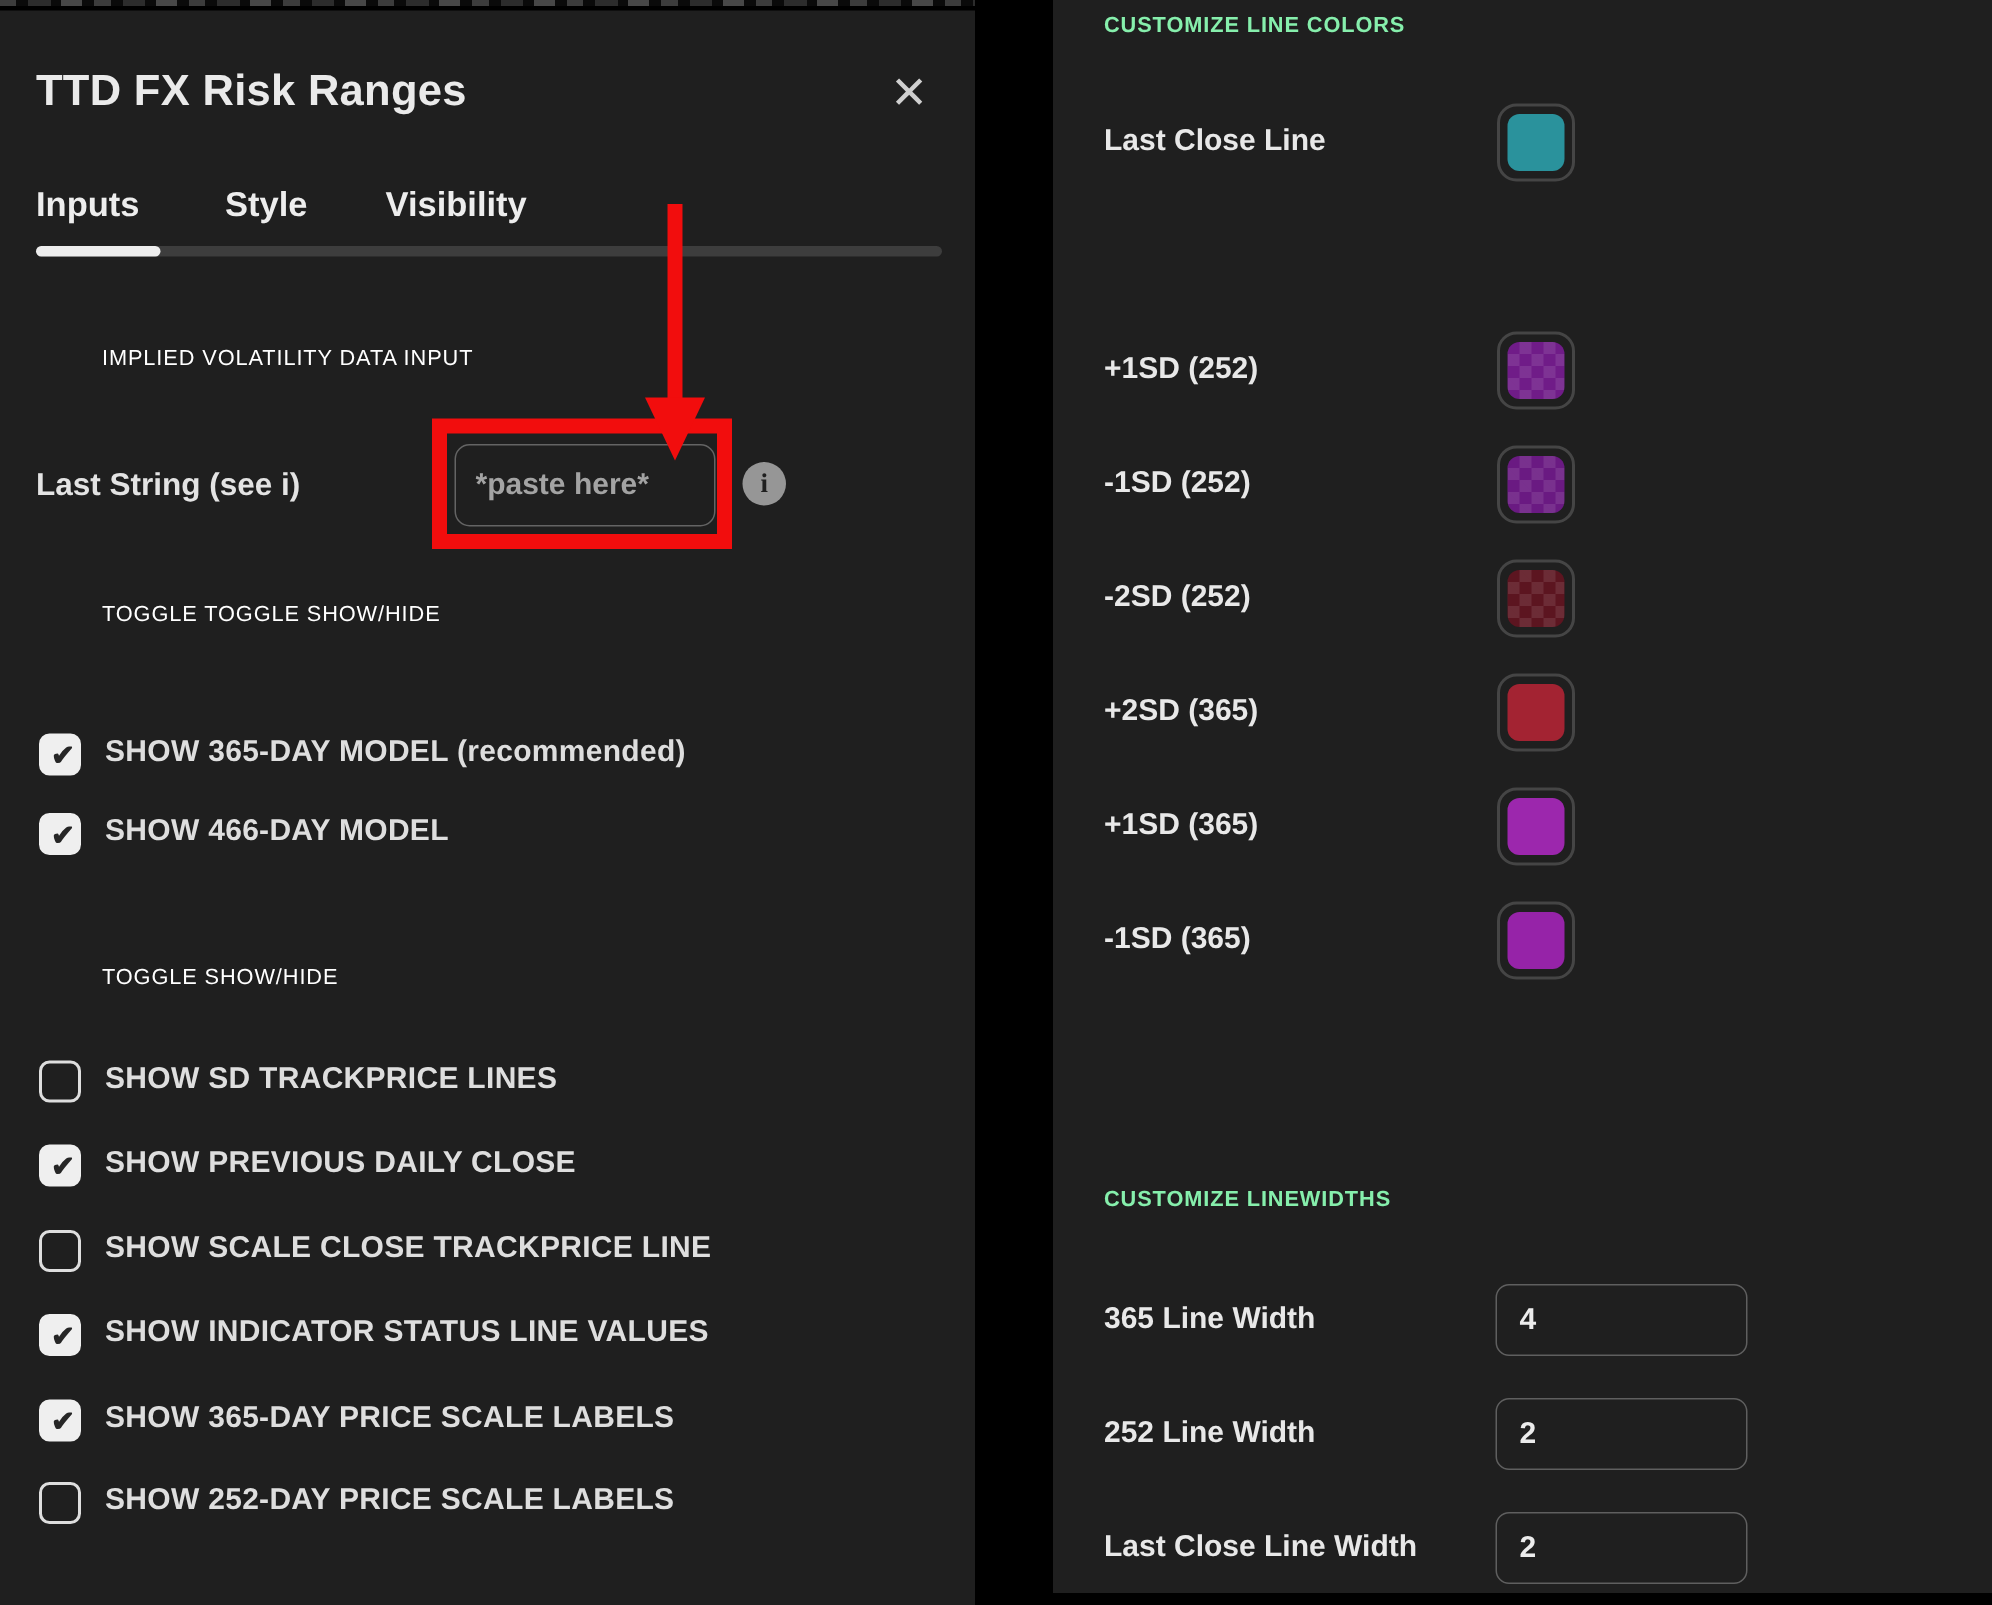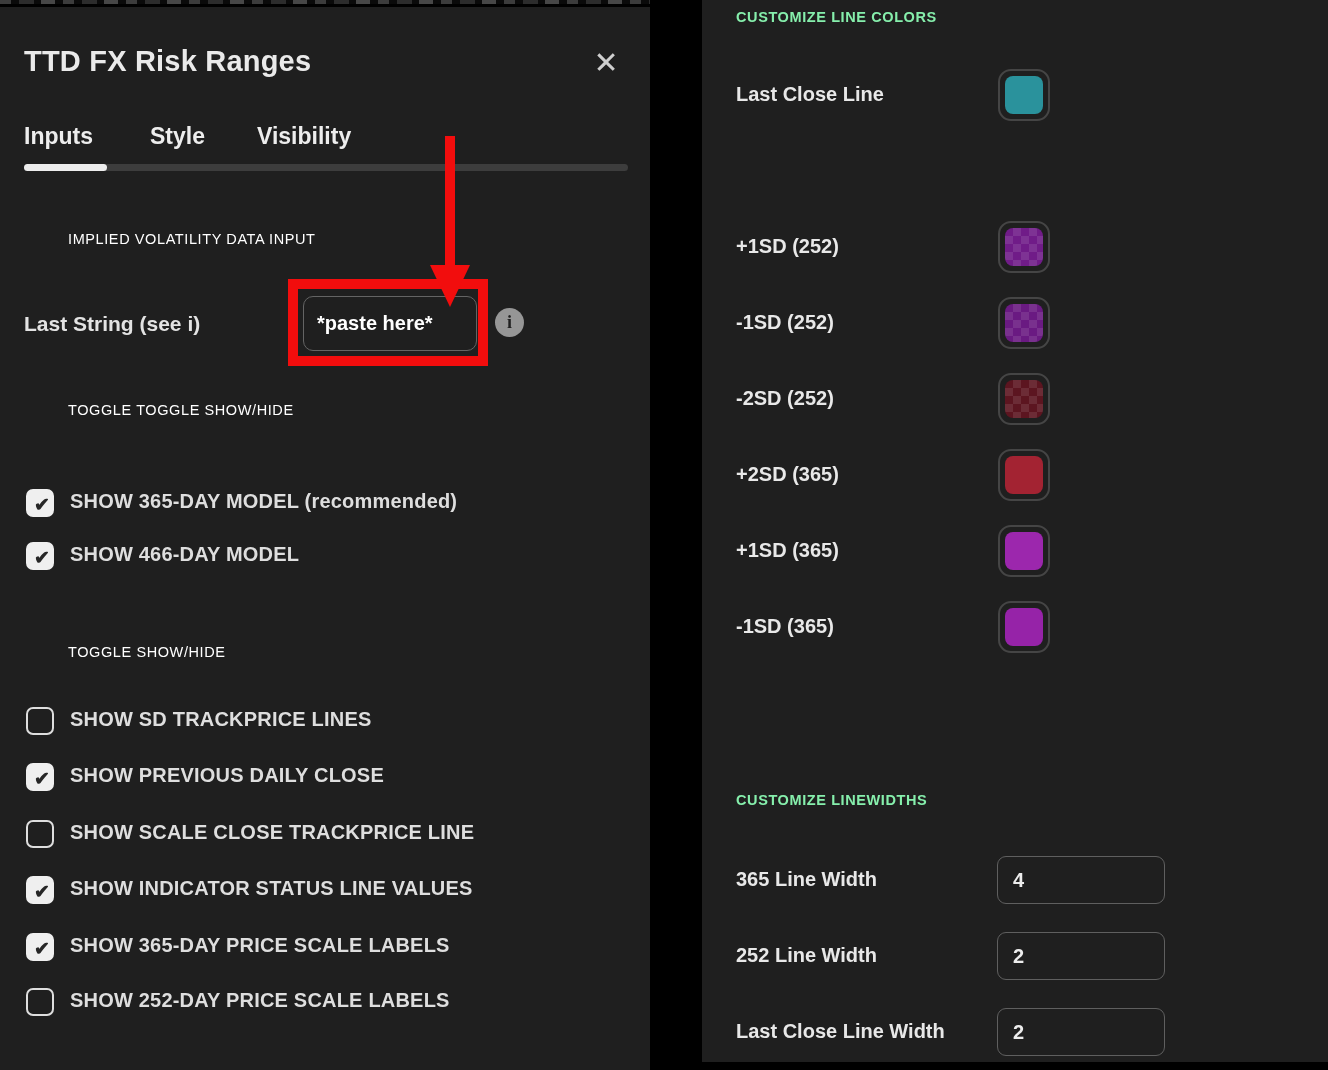--- a/index.html
+++ b/index.html
@@ -22,21 +22,21 @@
   .tab.t0{left:24px;} .tab.t1{left:150px;} .tab.t2{left:257px;}
   .tab-track{position:absolute;left:24px;top:157px;width:604px;height:7px;border-radius:4px;background:#3d3d3d;}
   .tab-active-bar{position:absolute;left:24px;top:157px;width:83px;height:7px;border-radius:4px;background:#ededed;}
 
   
   .section-header{position:absolute;left:24px;font-size:14.5px;font-weight:normal;color:#ffffff;letter-spacing:.6px;margin-left:44px;}
 
   
   .field-label{position:absolute;left:24px;top:305px;font-size:21px;font-weight:bold;color:#e3e3e3;}
   .string-input{position:absolute;left:303px;top:289px;width:174px;height:55px;box-sizing:border-box;
-     background:transparent;border:1.5px solid #646464;border-radius:10px;color:#ffffff;
+     background:transparent;border:1.5px solid #646464;border-radius:10px;color:#a3a3a3;
      font-family:"Liberation Sans",sans-serif;font-size:20px;font-weight:bold;padding:0 0 0 13px;outline:none;}
   .info-circle{position:absolute;left:495px;top:301px;width:29px;height:29px;border-radius:50%;
      background:#969696;color:#1f1f1f;font-size:18px;line-height:29px;text-align:center;
      font-weight:bold;font-family:"Liberation Serif",serif;cursor:pointer;}
 
   
   .hl-rect{position:absolute;left:288px;top:272px;width:200px;height:87px;box-sizing:border-box;
      border:10px solid #f20d0d;z-index:5;}
   .hl-arrow-shaft{position:absolute;left:445px;top:129px;width:10px;height:131px;background:#f20d0d;z-index:6;}
   .hl-arrow-head{position:absolute;left:430px;top:258px;width:0;height:0;z-index:6;

